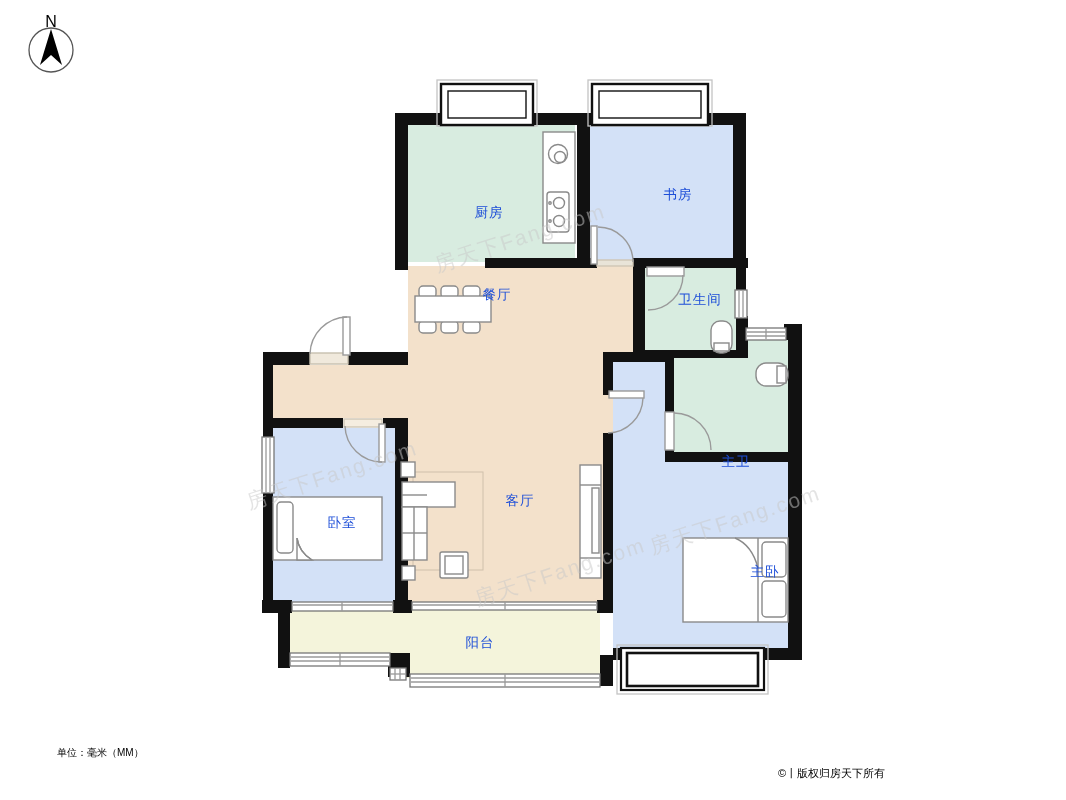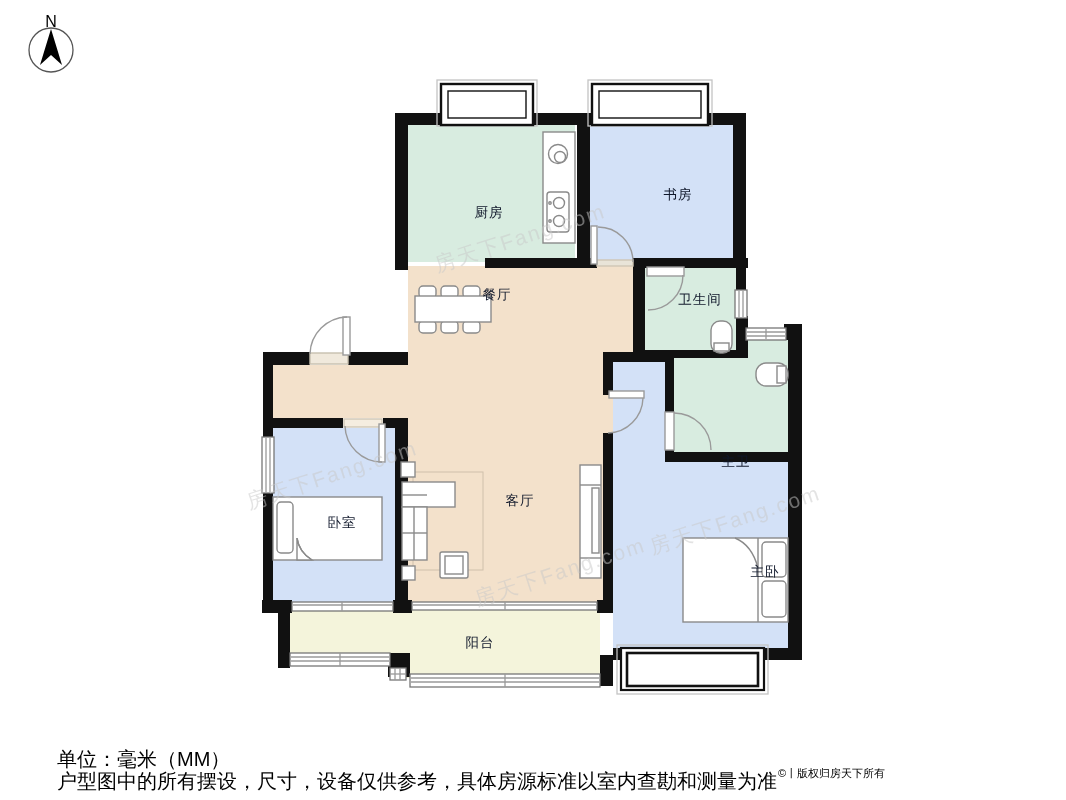--- a/index.html
+++ b/index.html
@@ -1,23 +1,23 @@
 <!DOCTYPE html>
 <html><head>
 <meta charset="utf-8">
 <style>
   html,body{margin:0;padding:0;background:#ffffff;}
   #stage{position:relative;width:1066px;height:800px;background:#ffffff;overflow:hidden;
          font-family:"Liberation Sans","DejaVu Sans",sans-serif;}
   #plan-svg{position:absolute;left:0;top:0;}
-  .room-label{position:absolute;transform:translate(-50%,-50%);font-size:13.5px;color:#0f172a;
+  .room-label{position:absolute;transform:translate(-50%,-50%);font-size:13.5px;color:#1d4ed8;
               letter-spacing:1px;white-space:nowrap;z-index:5;}
   .watermark{position:absolute;transform:translate(-50%,-50%) rotate(-18deg);font-size:21px;
              color:#c9c9c9;opacity:.5;letter-spacing:2px;white-space:nowrap;z-index:4;}
-  .footer-line{position:absolute;font-size:20px;color:#000;white-space:nowrap;z-index:6;}
+  .footer-line{position:absolute;font-size:10px;color:#000;white-space:nowrap;z-index:6;}
   #footer-unit{left:57px;top:746px;}
   #footer-disclaimer{left:57px;top:768px;}
   #footer-copyright{left:778px;top:766px;font-size:11px;}
 </style>
 </head>
 <body>
 
 <div id="stage">
 
 <svg id="plan-svg" width="1066" height="800" viewBox="0 0 1066 800">
@@ -266,16 +266,15 @@
   <div class="room-label" style="left:736px;top:418px;margin-top:44px;">主卫</div>
   <div class="room-label" style="left:733px;top:572px;margin-left:32px;">主卧</div>
   <div class="room-label" style="left:480px;top:643px;">阳台</div>
 
   <div class="watermark" style="left:520px;top:238px;">房天下Fang.com</div>
   <div class="watermark" style="left:332px;top:475px;">房天下Fang.com</div>
   <div class="watermark" style="left:560px;top:572px;">房天下Fang.com</div>
   <div class="watermark" style="left:735px;top:520px;">房天下Fang.com</div>
 
   <div id="footer-unit" class="footer-line">单位：毫米（MM）</div>
-  <div id="footer-disclaimer" class="footer-line">户型图中的所有摆设，尺寸，设备仅供参考，具体房源标准以室内查勘和测量为准</div>
   <div id="footer-copyright" class="footer-line">©丨版权归房天下所有</div>
 
 </div>
 
 </body></html>

